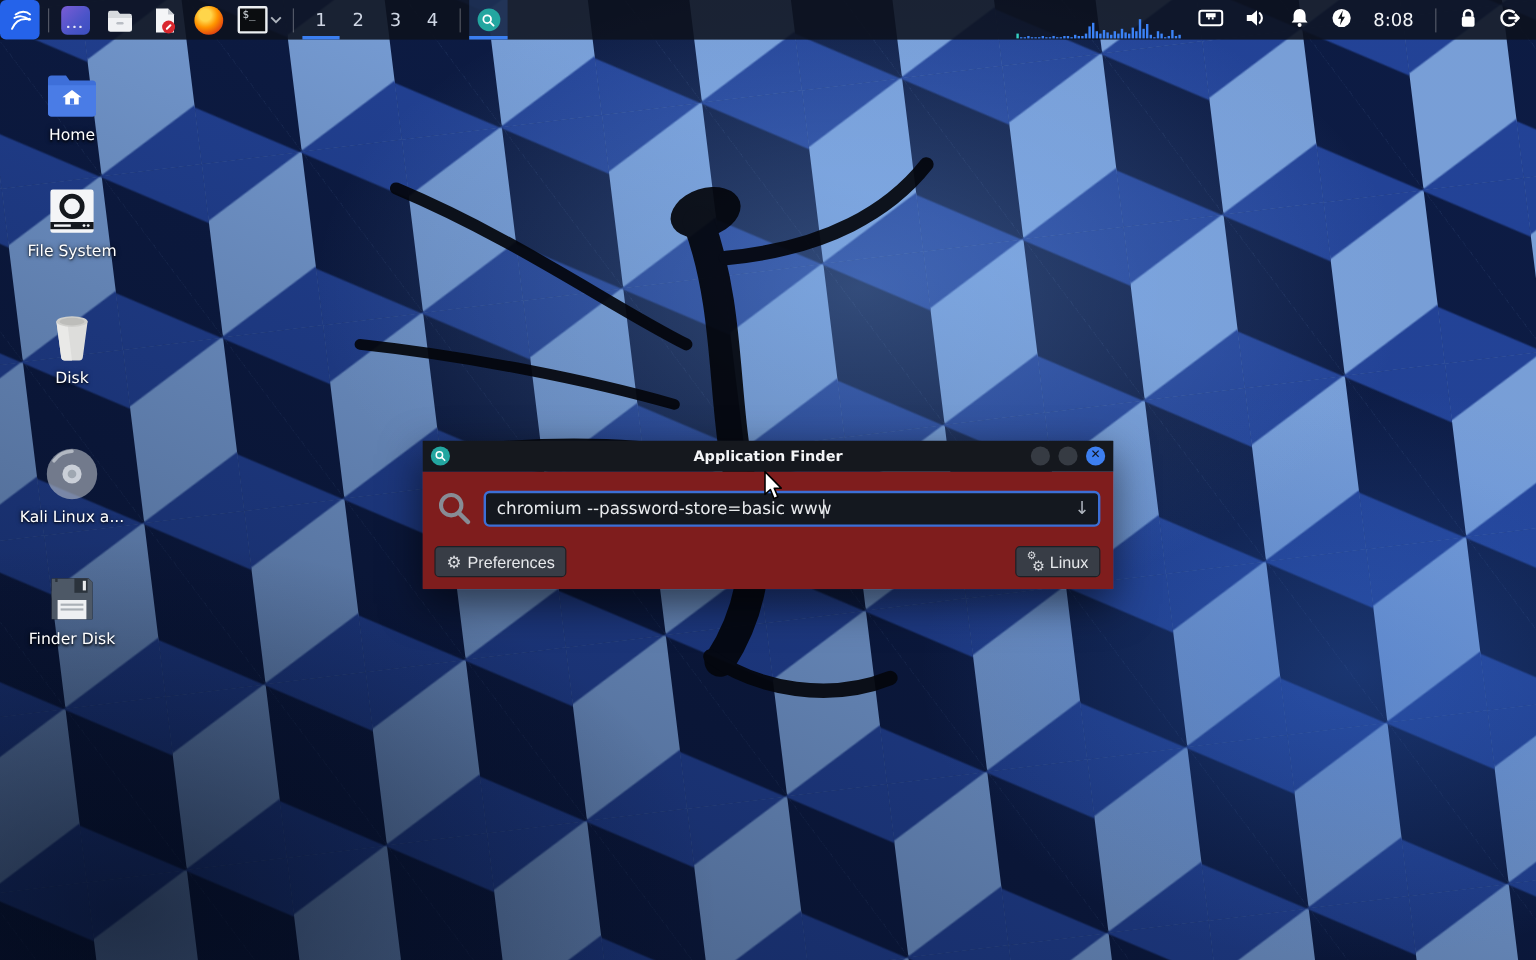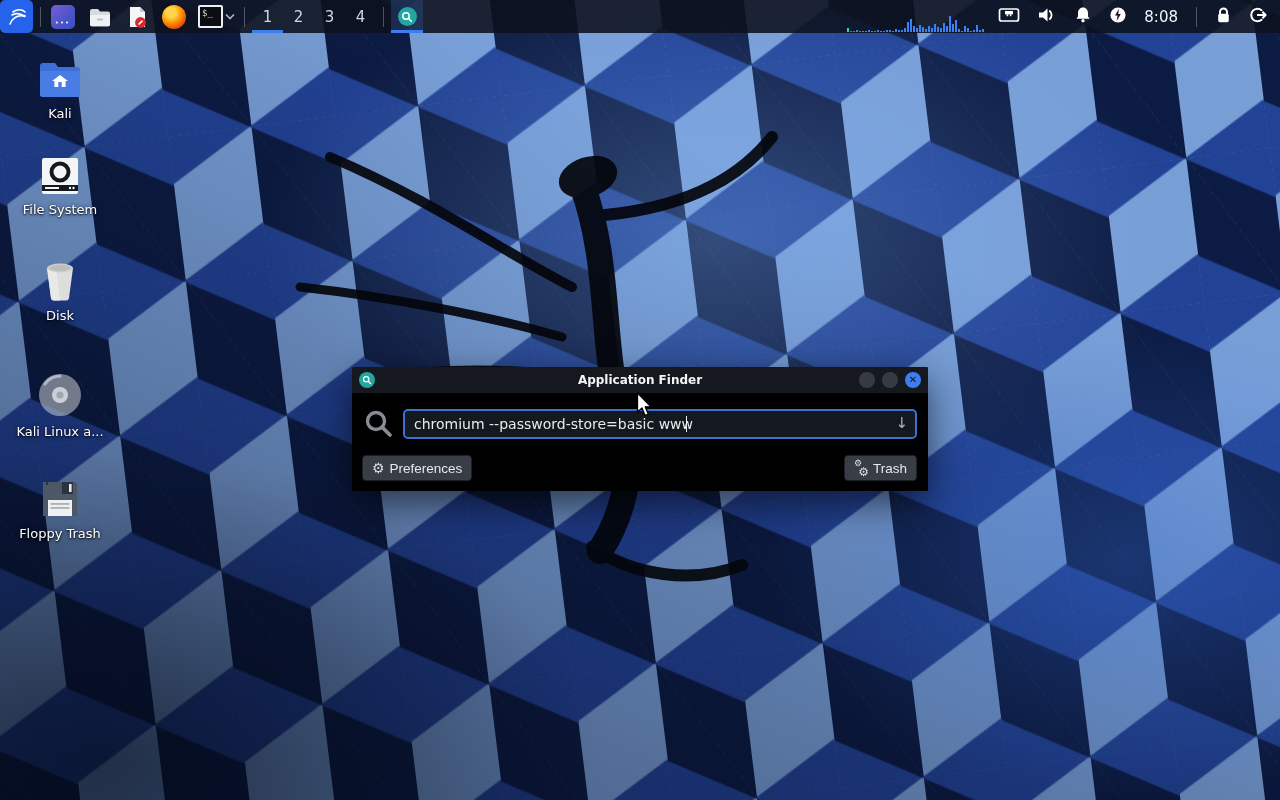--- a/index.html
+++ b/index.html
@@ -74,21 +74,21 @@
 
   
   .appfinder { position:absolute; left:352px; top:367px; width:576px; z-index:20;
     border-radius:1px; box-shadow:0 12px 34px rgba(0,0,0,0.55); overflow:hidden; }
   .af-titlebar { height:26px; background:#15181e; display:flex; align-items:center; position:relative; padding:0 7px; }
   .af-title { position:absolute; left:0; right:0; text-align:center; color:#f4f5f7; font-size:12px; font-weight:bold; }
   .tb-buttons { margin-left:auto; display:flex; align-items:center; gap:7px; z-index:2; }
   .tb-circle { width:16px; height:16px; border-radius:50%; background:#363b43; }
   .tb-close { width:16px; height:16px; border-radius:50%; background:var(--close); color:#10131a;
     display:flex; align-items:center; justify-content:center; font-size:10px; font-weight:bold; line-height:1; }
-  .af-body { background:#000000; padding:14px 11px 10px 10px; }
+  .af-body { background:#7f1d1d; padding:14px 11px 10px 10px; }
   .af-row1 { display:flex; align-items:center; gap:7px; }
   .input-wrap { flex:1; position:relative; }
   .af-input { width:100%; height:30px; background:#14181f; border:2px solid #3c6fd6; border-radius:5px;
     color:#e8eaed; font-size:14px; font-family:"DejaVu Sans","Liberation Sans",sans-serif;
     padding:0 26px 0 9px; outline:none; }
   .caret { position:absolute; left:283px; top:7px; width:1px; height:16px; background:#f0f2f4; }
   .input-arrow { position:absolute; right:9px; top:5px; color:#aeb4bd; font-size:15px; }
   .af-row2 { margin-top:14px; display:flex; justify-content:space-between; }
   .af-btn { height:26px; background:#383d46; border:1px solid #1d2026; border-radius:4px;
     color:#e6e8eb; font-size:13.5px; display:flex; align-items:center; gap:5px; padding:0 9px; }
@@ -287,21 +287,21 @@
 
 <div class="desk-icons">
 
   <div class="dicon" style="top:8px;">
     <svg width="44" height="40" viewBox="0 0 44 40">
       <path d="M2,6 a3,3 0 0 1 3,-3 h12 l3,4 h19 a3,3 0 0 1 3,3 v24 a3,3 0 0 1 -3,3 h-34 a3,3 0 0 1 -3,-3 z" fill="#3e6fd9"></path>
       <path d="M2,11 h40 v23 a3,3 0 0 1 -3,3 h-34 a3,3 0 0 1 -3,-3 z" fill="#4a7ce6"></path>
       <path d="M22,15 l8,6 h-2.4 v6 h-11.2 v-6 h-2.4 z" fill="#ffffff"></path>
       <rect x="20.3" y="22" width="3.4" height="5" fill="#4a7ce6"></rect>
     </svg>
-    <div class="dlabel">Kali</div>
+    <div class="dlabel">Home</div>
   </div>
 
   <div class="dicon" style="top:104px;">
     <svg width="42" height="40" viewBox="0 0 42 40">
       <rect x="3" y="2" width="36" height="36" rx="2" fill="#f4f5f7"></rect>
       <circle cx="21" cy="16" r="8.5" fill="none" stroke="#15181d" stroke-width="4"></circle>
       <rect x="3" y="29" width="36" height="6" fill="#15181d"></rect>
       <rect x="6" y="31" width="14" height="2" fill="#f4f5f7"></rect>
       <circle cx="31" cy="32" r="1.2" fill="#f4f5f7"></circle>
         <circle cx="34.5" cy="32" r="1.2" fill="#f4f5f7"></circle>
@@ -333,21 +333,21 @@
     <svg width="42" height="42" viewBox="0 0 42 42">
       <path d="M4,4 h31 l3,3 v31 h-34 z" fill="#4d5archive"></path>
       <path d="M4,4 h31 l3,3 v31 h-34 z" fill="#4d5866"></path>
       <rect x="23" y="4" width="11" height="12" fill="#2b333c"></rect>
       <rect x="30" y="6" width="2.6" height="8" fill="#e8eaec"></rect>
       <rect x="9" y="22" width="24" height="16" fill="#eef0f2"></rect>
       <rect x="11.5" y="25" width="19" height="1.8" fill="#aab0b6"></rect>
       <rect x="11.5" y="29" width="19" height="1.8" fill="#aab0b6"></rect>
       <rect x="7" y="4" width="2" height="3" fill="#2b333c"></rect>
     </svg>
-    <div class="dlabel">Floppy Trash</div>
+    <div class="dlabel">Finder Disk</div>
   </div>
 </div>
 
 <div class="appfinder">
   <div class="af-titlebar">
     <span class="teal-circle" style="width:16px;height:16px;">
       <svg width="10" height="10" viewBox="0 0 12 12">
           <circle cx="5" cy="5" r="3.2" fill="none" stroke="#fff" stroke-width="1.5"></circle>
           <line x1="7.4" y1="7.4" x2="10.3" y2="10.3" stroke="#fff" stroke-width="1.6" stroke-linecap="round"></line>
         </svg>
@@ -374,21 +374,21 @@
     <div class="af-row2">
       <button class="af-btn">
         <span class="gear">⚙</span>
         <span>Preferences</span>
       </button>
       <button class="af-btn">
         <span class="launch-gears">
           <span class="g-small">⚙</span>
             <span class="g-big">⚙</span>
         </span>
-        <span>Trash</span>
+        <span>Linux</span>
       </button>
     </div>
   </div>
 </div>
 
 <svg class="cursor" width="18" height="26" viewBox="0 0 18 26">
   <path d="M1.5,1 L1.5,20 L6,16 L9,23.5 L12.2,22 L9.2,14.8 L15,14.8 Z" fill="#ffffff" stroke="#000000" stroke-width="1.3" stroke-linejoin="round"></path>
 </svg>
 
 </body></html>

